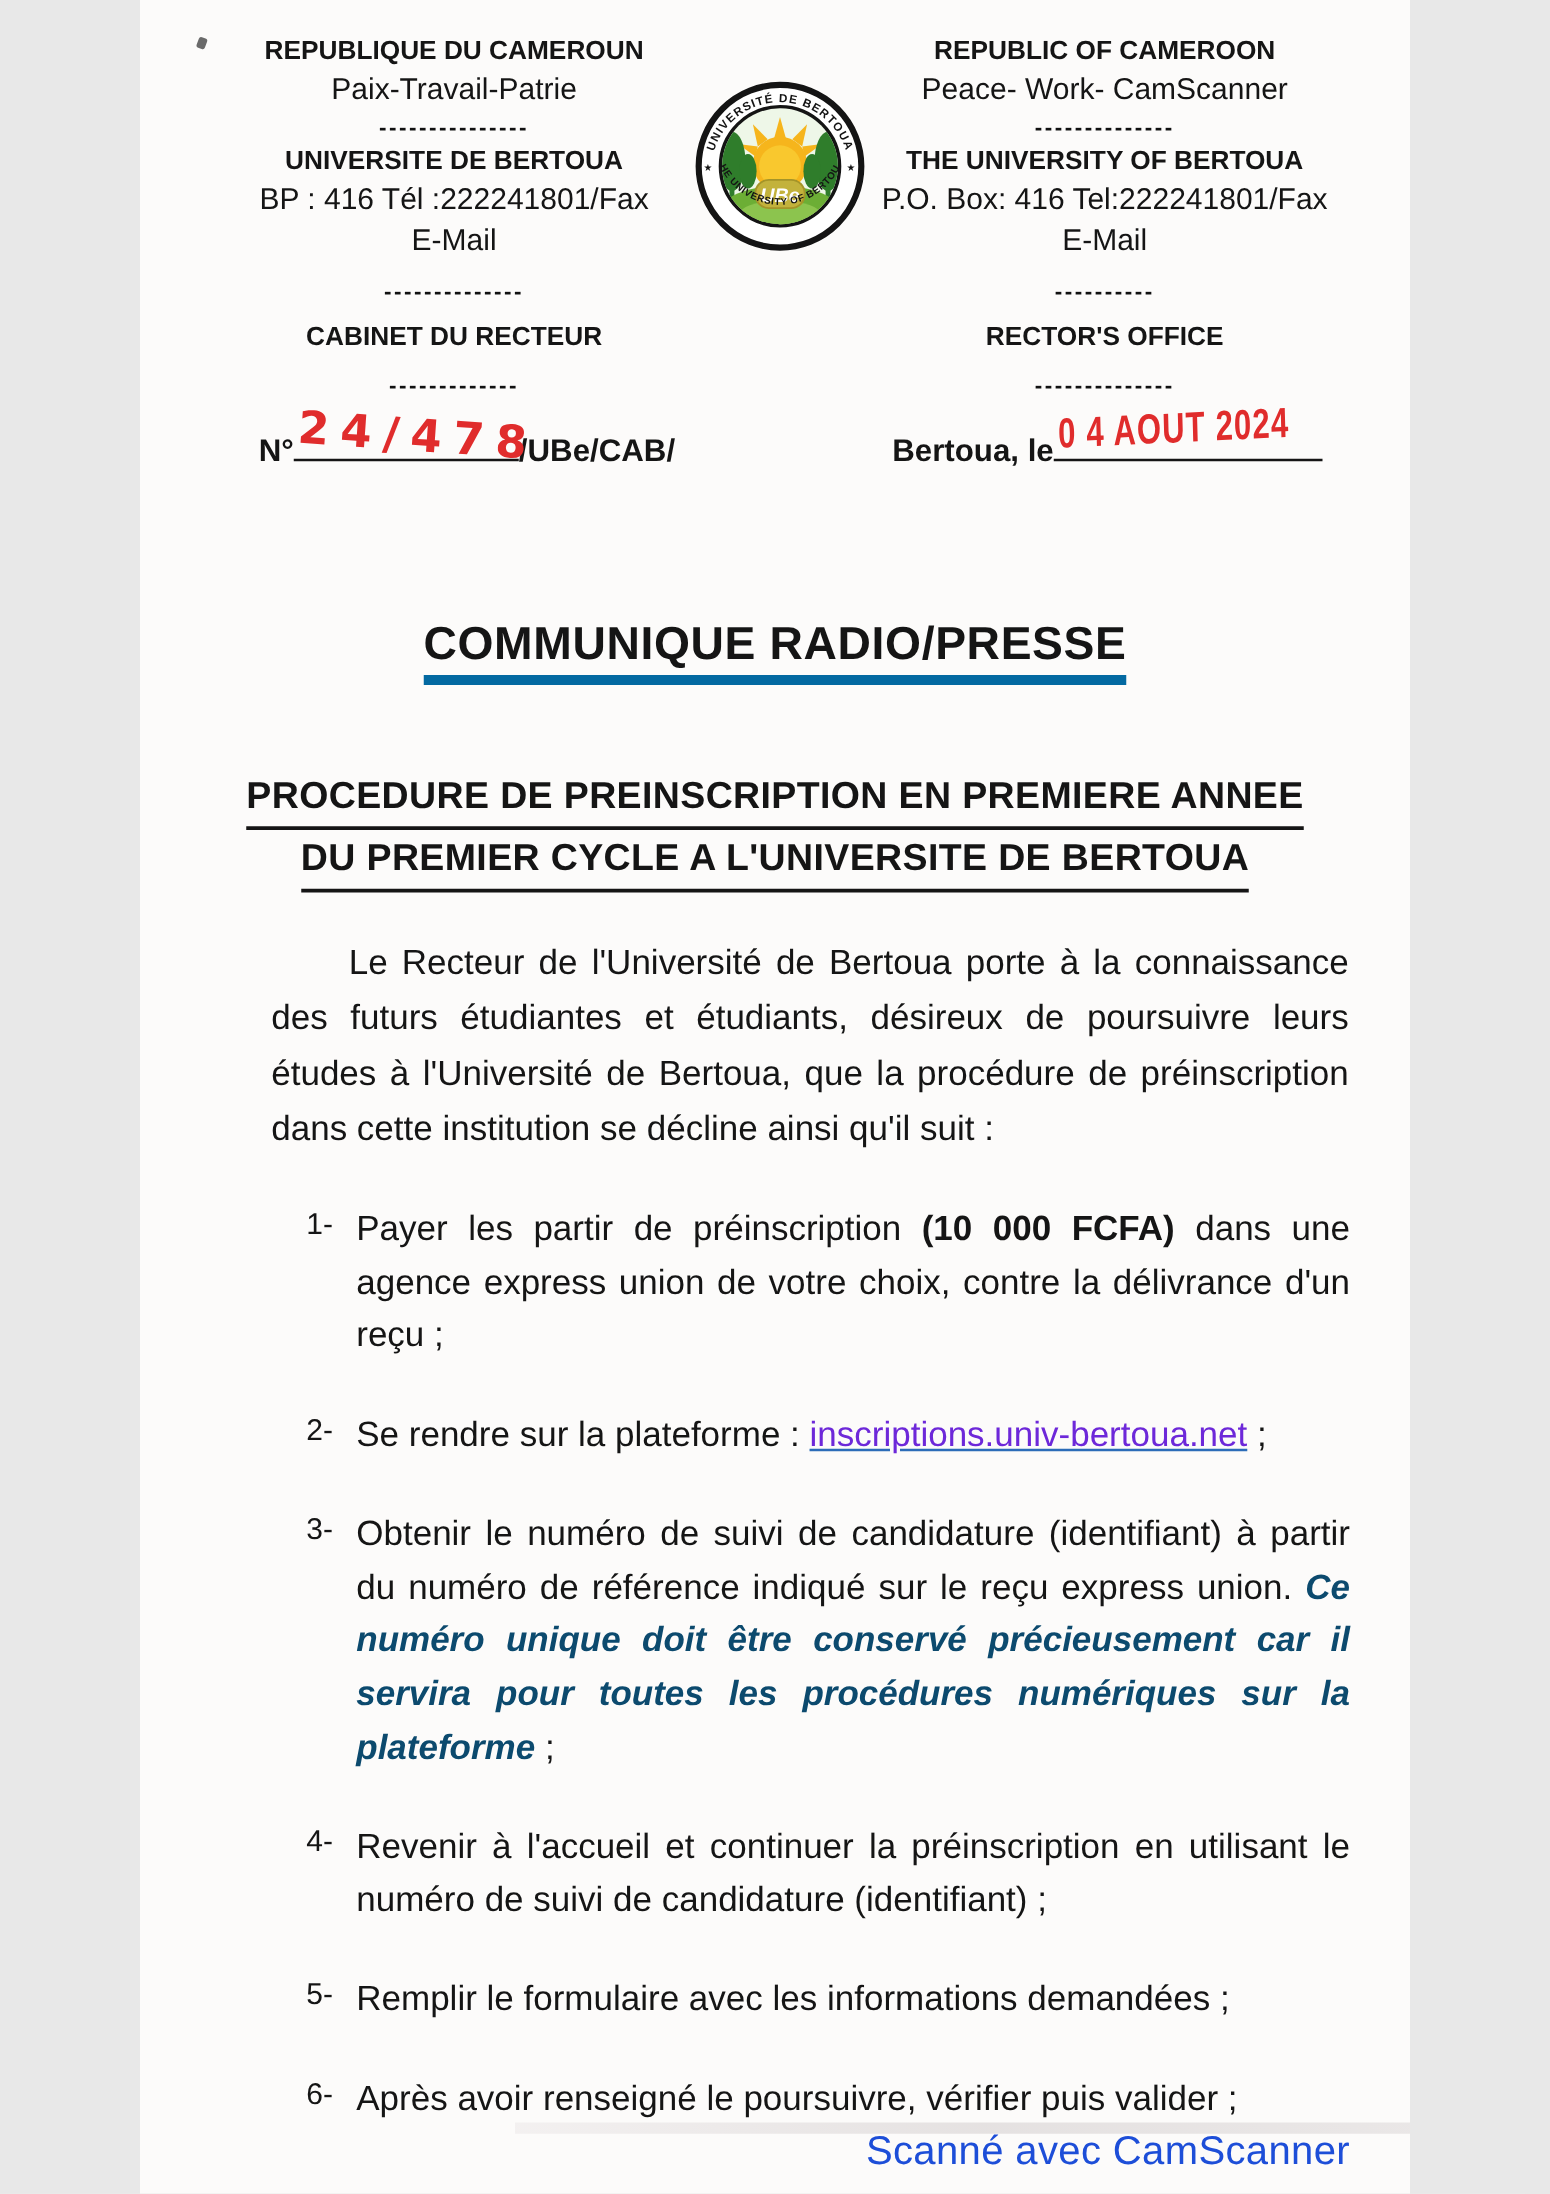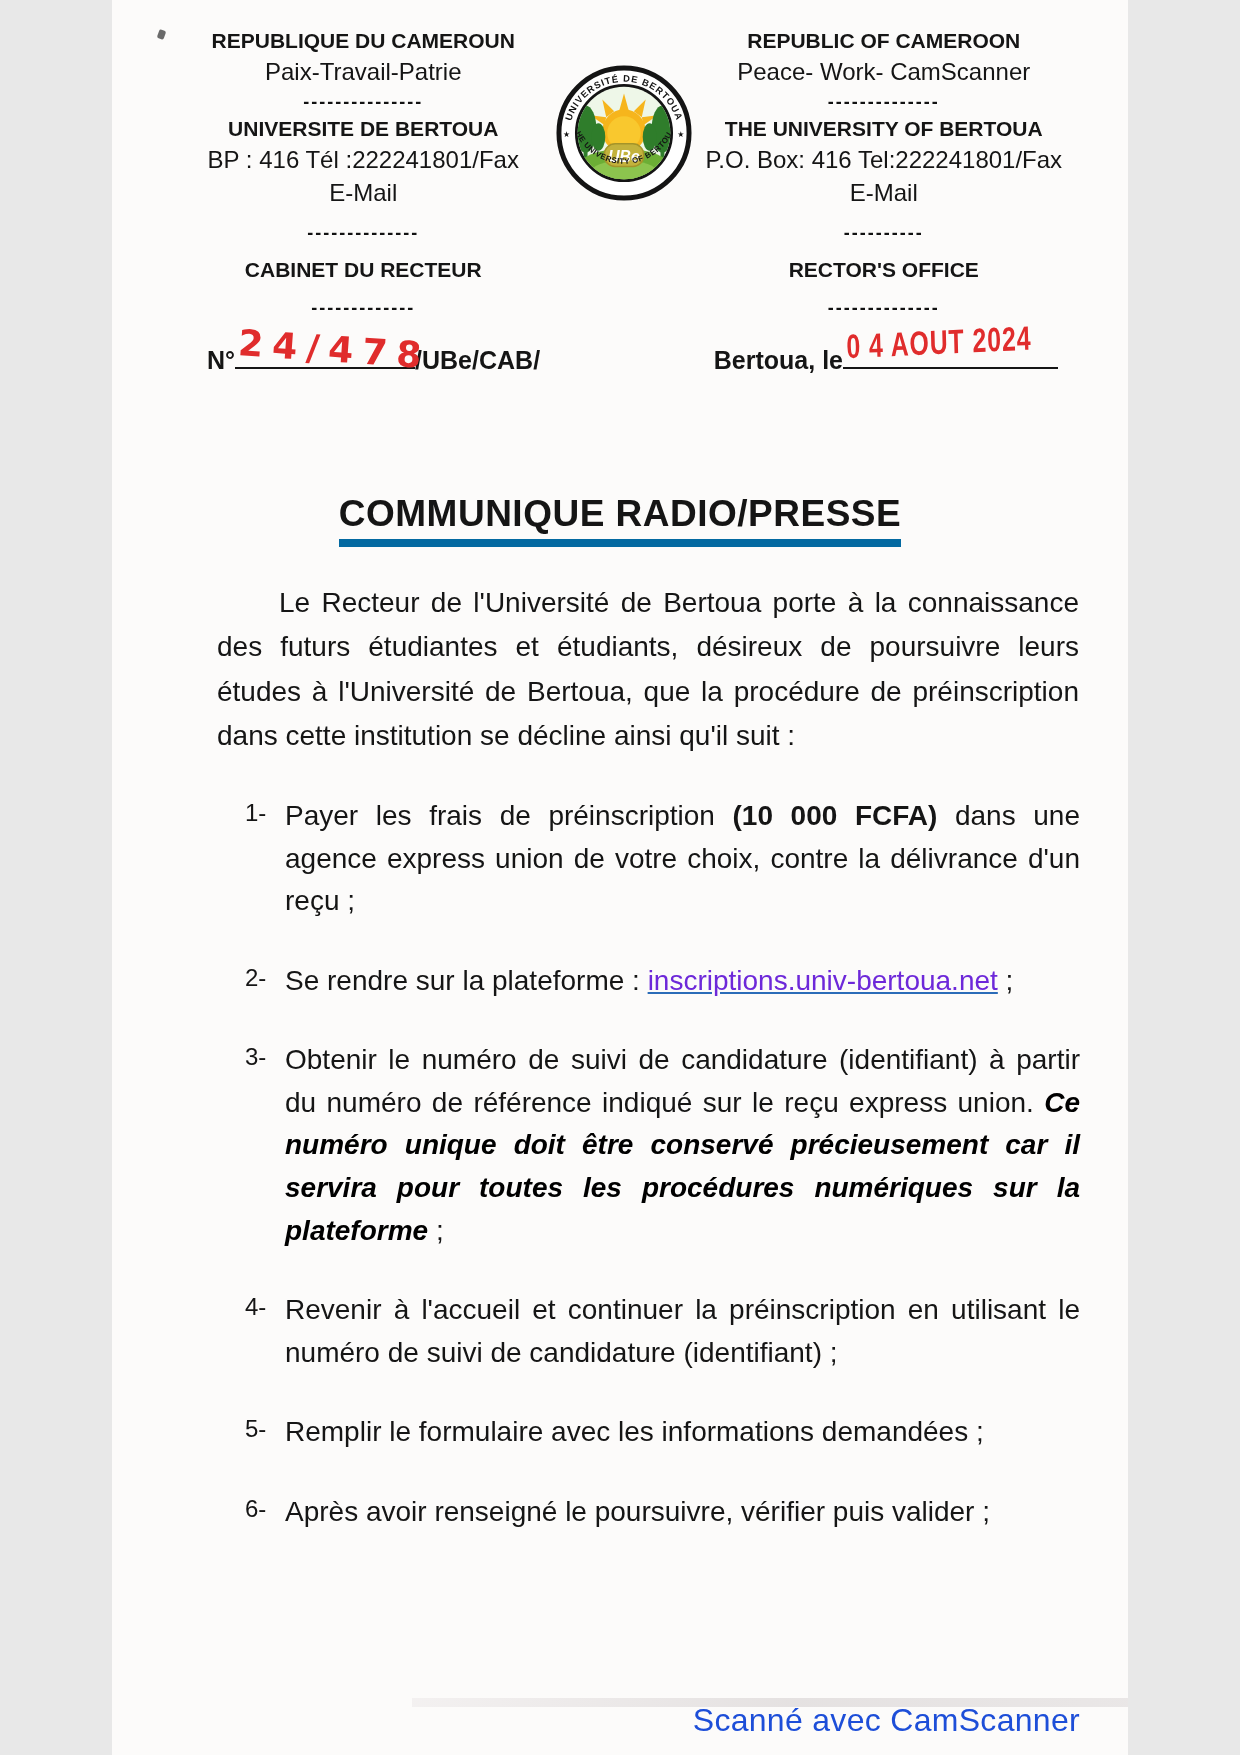--- a/index.html
+++ b/index.html
@@ -56,21 +56,21 @@
     margin:34px 0 0 105px;width:862px;
     font-size:28px;line-height:1.58;
     text-align:justify;text-indent:62px;
   }
   .list{margin-left:133px;width:835px;}
   .list-item{display:flex;margin-top:37px;}
   .li-num{width:40px;flex-shrink:0;font-size:24px;padding-top:4px;color:#151515;}
   .li-txt{flex:1;font-size:28px;line-height:1.52;text-align:justify;}
   .seg-bold{font-weight:700;}
   .seg-link{color:#6d28d9;text-decoration:underline;text-decoration-color:#2b6cb8;}
-  .seg-red{color:#000000;font-weight:700;font-style:italic;}
+  .seg-red{color:#0c4a6e;font-weight:700;font-style:italic;}
   
   .speck{position:absolute;left:46px;top:30px;width:7px;height:9px;background:#3a3a3a;border-radius:2px;opacity:.75;transform:rotate(20deg);}
   .scan-band{position:absolute;left:300px;top:1698px;width:940px;height:9px;background:linear-gradient(90deg,#f1eeee,#dfdbdb 40%,#e9e6e6);opacity:.8;}
   .footer-credit{
     position:absolute;right:48px;bottom:16px;
     font-size:32px;color:#1d4ed8;letter-spacing:0.3px;
   }
 </style>
 </head>
 <body>
@@ -171,28 +171,32 @@
     </div>
     <div class="ref-right">
       <span>Bertoua, le</span><span class="date-line"><span class="stamp-date">0 4 AOUT 2024</span></span>
     </div>
   </div>
 
   <div class="title-row">
     <span>COMMUNIQUE RADIO/PRESSE</span>
   </div>
 
+  <div class="heading">
+    <span>PROCEDURE DE PREINSCRIPTION EN PREMIERE ANNEE</span><br>
+    <span>DU PREMIER CYCLE A L'UNIVERSITE DE BERTOUA</span>
+  </div>
 
   <p class="intro">Le Recteur de l'Université de Bertoua porte à la connaissance des futurs étudiantes et étudiants, désireux de poursuivre leurs études à l'Université de Bertoua, que la procédure de préinscription dans cette institution se décline ainsi qu'il suit :</p>
 
   <div class="list">
 
     <div class="list-item">
       <span class="li-num">1-</span>
-      <span class="li-txt"><span>Payer les frais de préinscription </span><span class="seg-bold">(10 000 FCFA)</span><span> dans une agence express union de votre choix, contre la délivrance d'un reçu ;</span></span>
+      <span class="li-txt"><span>Payer les partir de préinscription </span><span class="seg-bold">(10 000 FCFA)</span><span> dans une agence express union de votre choix, contre la délivrance d'un reçu ;</span></span>
     </div>
 
     <div class="list-item">
       <span class="li-num">2-</span>
       <span class="li-txt"><span>Se rendre sur la plateforme : </span><span class="seg-link">inscriptions.univ-bertoua.net</span><span> ;</span></span>
     </div>
 
     <div class="list-item">
       <span class="li-num">3-</span>
       <span class="li-txt"><span>Obtenir le numéro de suivi de candidature (identifiant) à partir du numéro de référence indiqué sur le reçu express union. </span><span class="seg-red">Ce numéro unique doit être conservé précieusement car il servira pour toutes les procédures numériques sur la plateforme</span><span> ;</span></span>

